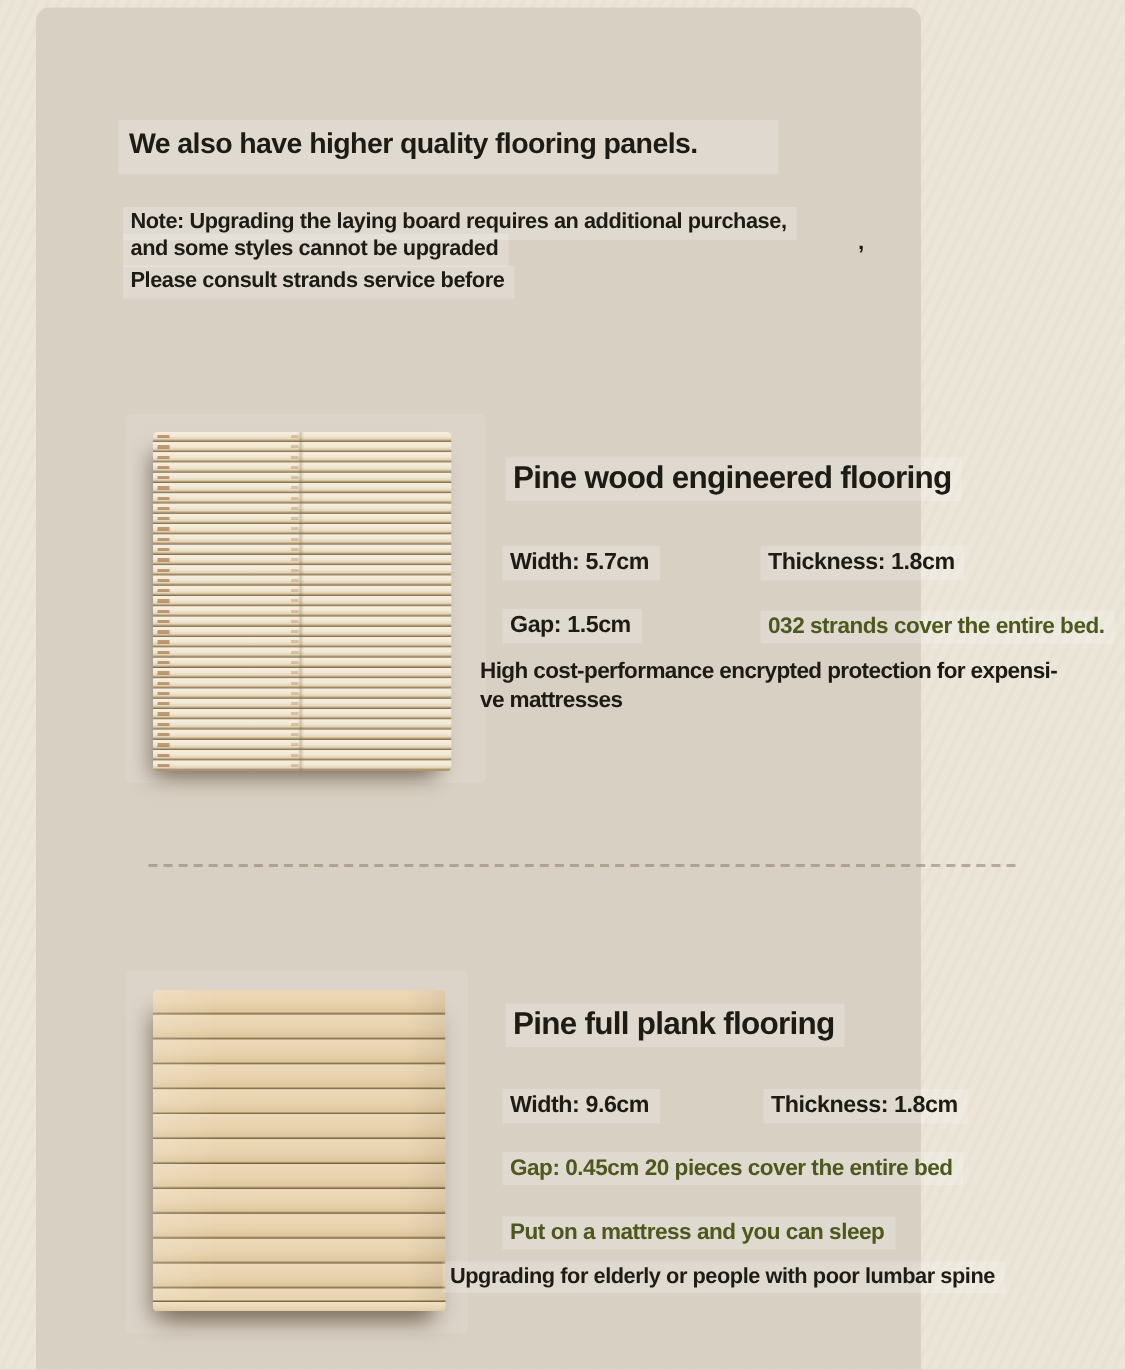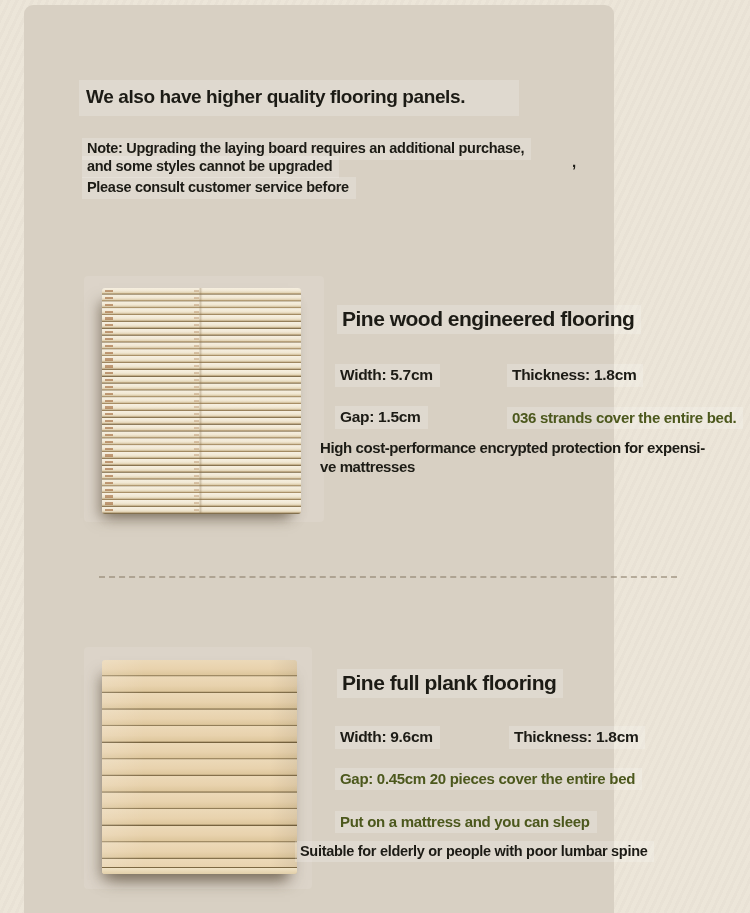--- a/index.html
+++ b/index.html
@@ -106,40 +106,40 @@
   </div>
 
   <div class="abs txt note n2">
     <span class="hl">and some styles cannot be upgraded</span>
   </div>
   <div class="abs txt note n1">
     <span class="hl">Note: Upgrading the laying board requires an additional purchase,</span>
   </div>
   <div class="abs txt note ncomma">,</div>
   <div class="abs txt note n3">
-    <span class="hl">Please consult customer service before</span>
+    <span class="hl">Please consult strands service before</span>
   </div>
 
   <div class="abs photo-backdrop pb1"></div>
   <div class="abs slat-board"></div>
 
   <div class="abs txt ptitle p1-title">
     <span class="hl">Pine wood engineered flooring</span>
   </div>
   <div class="abs txt spec p1-w">
     <span class="hl">Width: 5.7cm</span>
   </div>
   <div class="abs txt spec p1-t">
     <span class="hl">Thickness: 1.8cm</span>
   </div>
   <div class="abs txt spec p1-g">
     <span class="hl">Gap: 1.5cm</span>
   </div>
   <div class="abs txt green p1-c">
-    <span class="hl">036 strands cover the entire bed.</span>
+    <span class="hl">032 strands cover the entire bed.</span>
   </div>
   <div class="abs txt p1-d">
     <div>High cost-performance encrypted protection for expensi-</div>
     <div>ve mattresses</div>
   </div>
 
   <div class="abs divider"></div>
 
   <div class="abs photo-backdrop pb2"></div>
   <div class="abs plank-board"></div>
@@ -153,16 +153,16 @@
   <div class="abs txt spec p2-t">
     <span class="hl">Thickness: 1.8cm</span>
   </div>
   <div class="abs txt green p2-g">
     <span class="hl">Gap: 0.45cm 20 pieces cover the entire bed</span>
   </div>
   <div class="abs txt green p2-h">
     <span class="hl">Put on a mattress and you can sleep</span>
   </div>
   <div class="abs txt p2-s">
-    <span class="hl">Suitable for elderly or people with poor lumbar spine</span>
+    <span class="hl">Upgrading for elderly or people with poor lumbar spine</span>
   </div>
 
 </div>
 
 </body></html>

